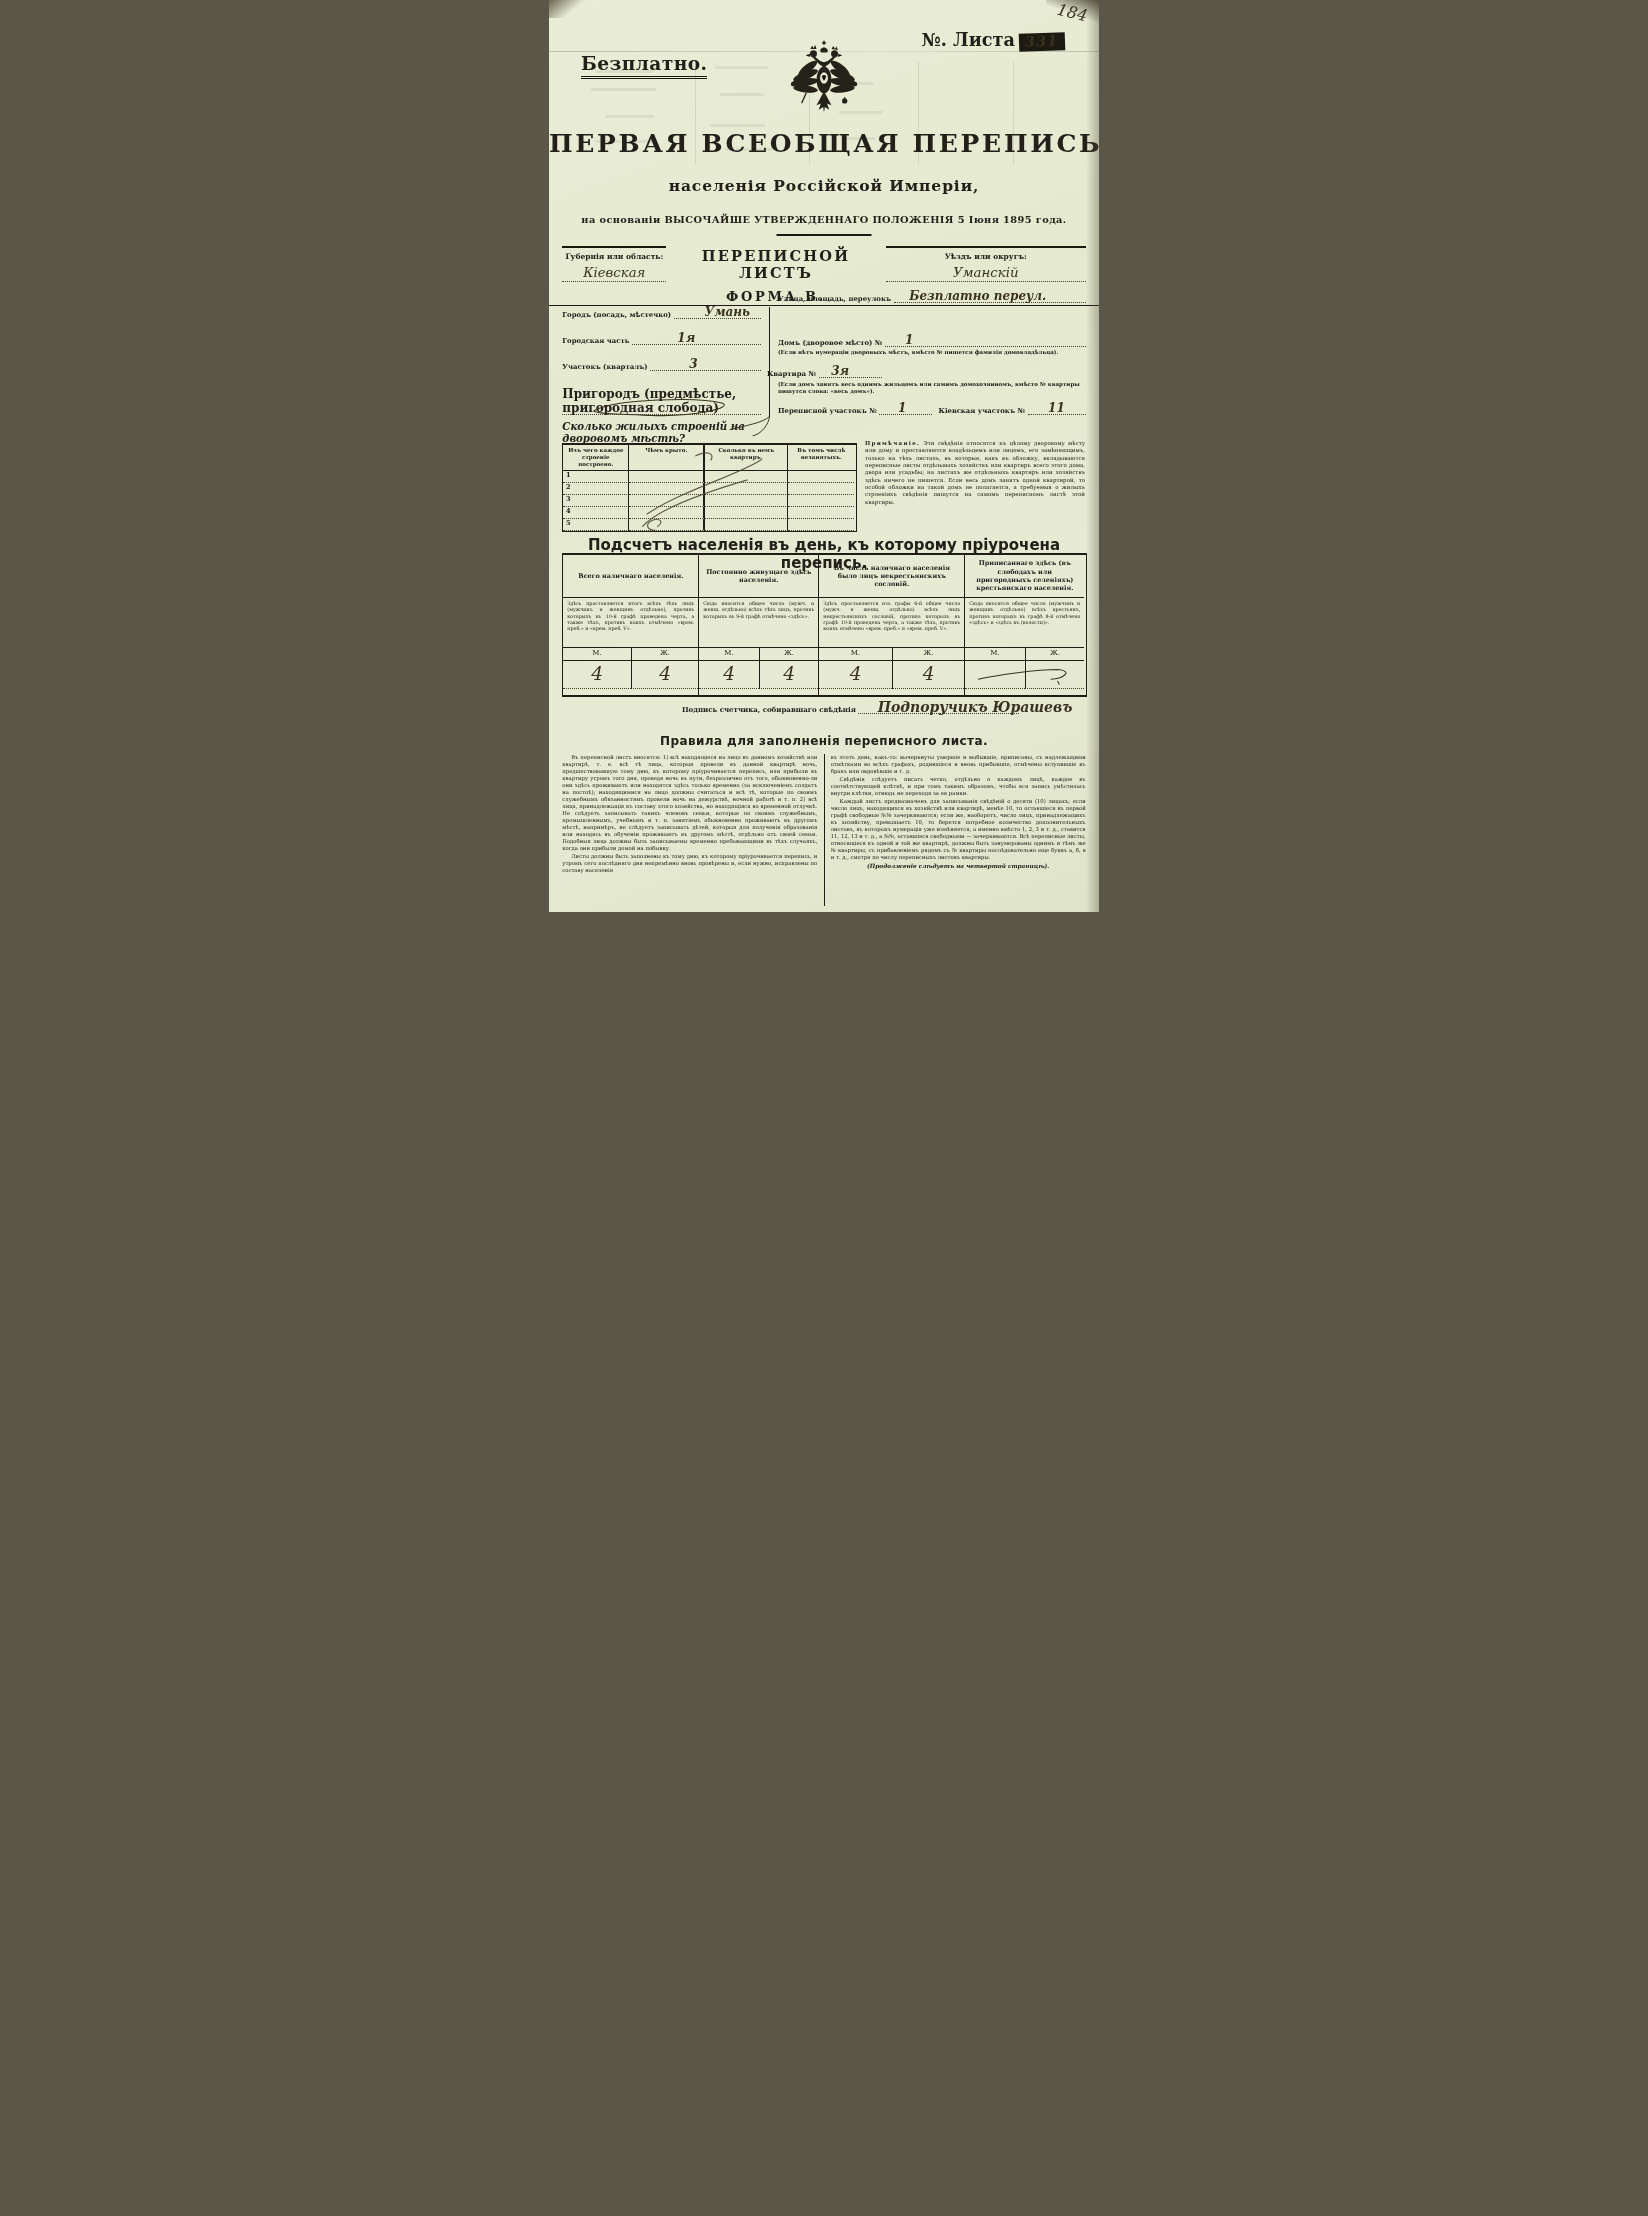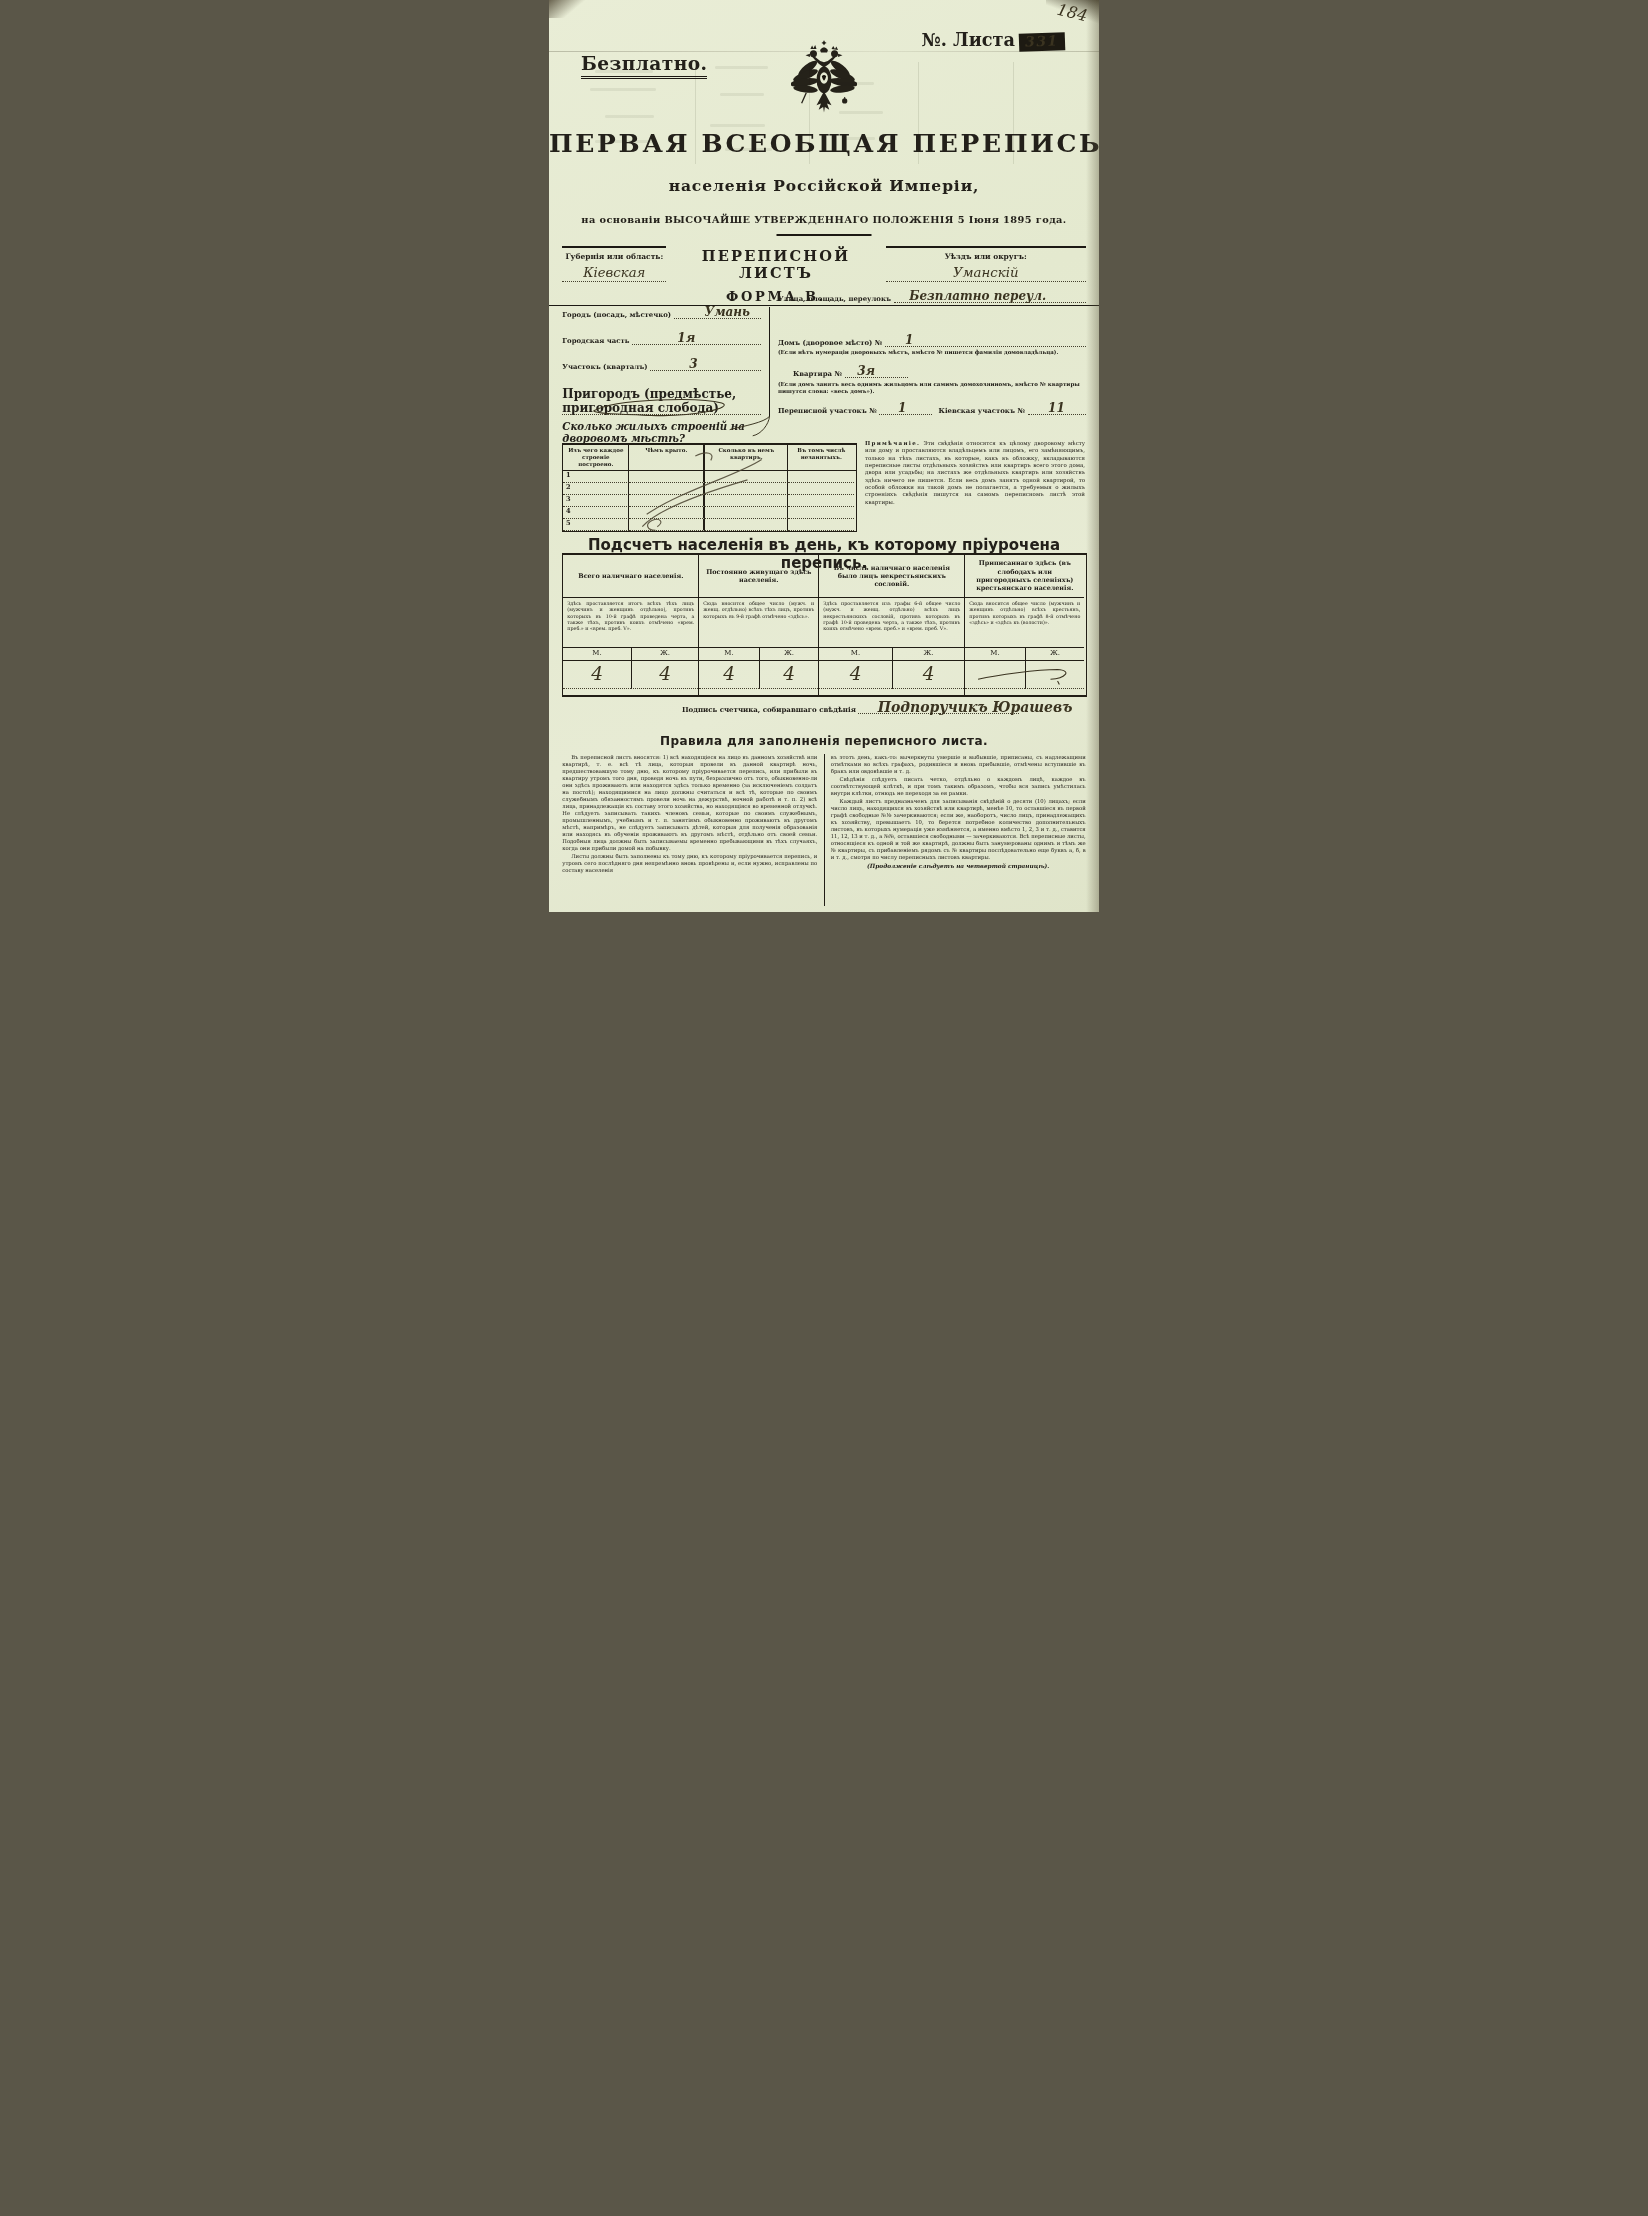--- a/index.html
+++ b/index.html
@@ -238,21 +238,21 @@
       <span class="wval hand" style="left:8%">Безплатно переул.</span>
     </span>
   </div>
   <div class="arow" style="left:229px;top:338px;width:308px">
     <span>Домъ (дворовое мѣсто) №</span>
     <span class="wline">
       <span class="wval hand" style="left:10%">1</span>
     </span>
   </div>
   <div class="anote" style="left:229px;top:349px;width:308px">(Если нѣтъ нумераціи дворовыхъ мѣстъ, вмѣсто № пишется фамилія домовладѣльца).</div>
-  <div class="arow" style="left:244px;top:369px;width:115px">
+  <div class="arow" style="left:218px;top:369px;width:115px">
     <span>Квартира №</span>
     <span class="wline">
       <span class="wval hand" style="left:20%">3я</span>
     </span>
   </div>
   <div class="anote" style="left:229px;top:381px;width:308px">(Если домъ занятъ весь однимъ жильцомъ или самимъ домохозяиномъ, вмѣсто № квартиры пишутся слова: «весь домъ»).</div>
   <div class="arow" style="left:229px;top:406px;width:308px;font-weight:bold">
     <span>Переписной участокъ №</span>
     <span class="wline" style="max-width:53px">
       <span class="wval hand">1</span>

